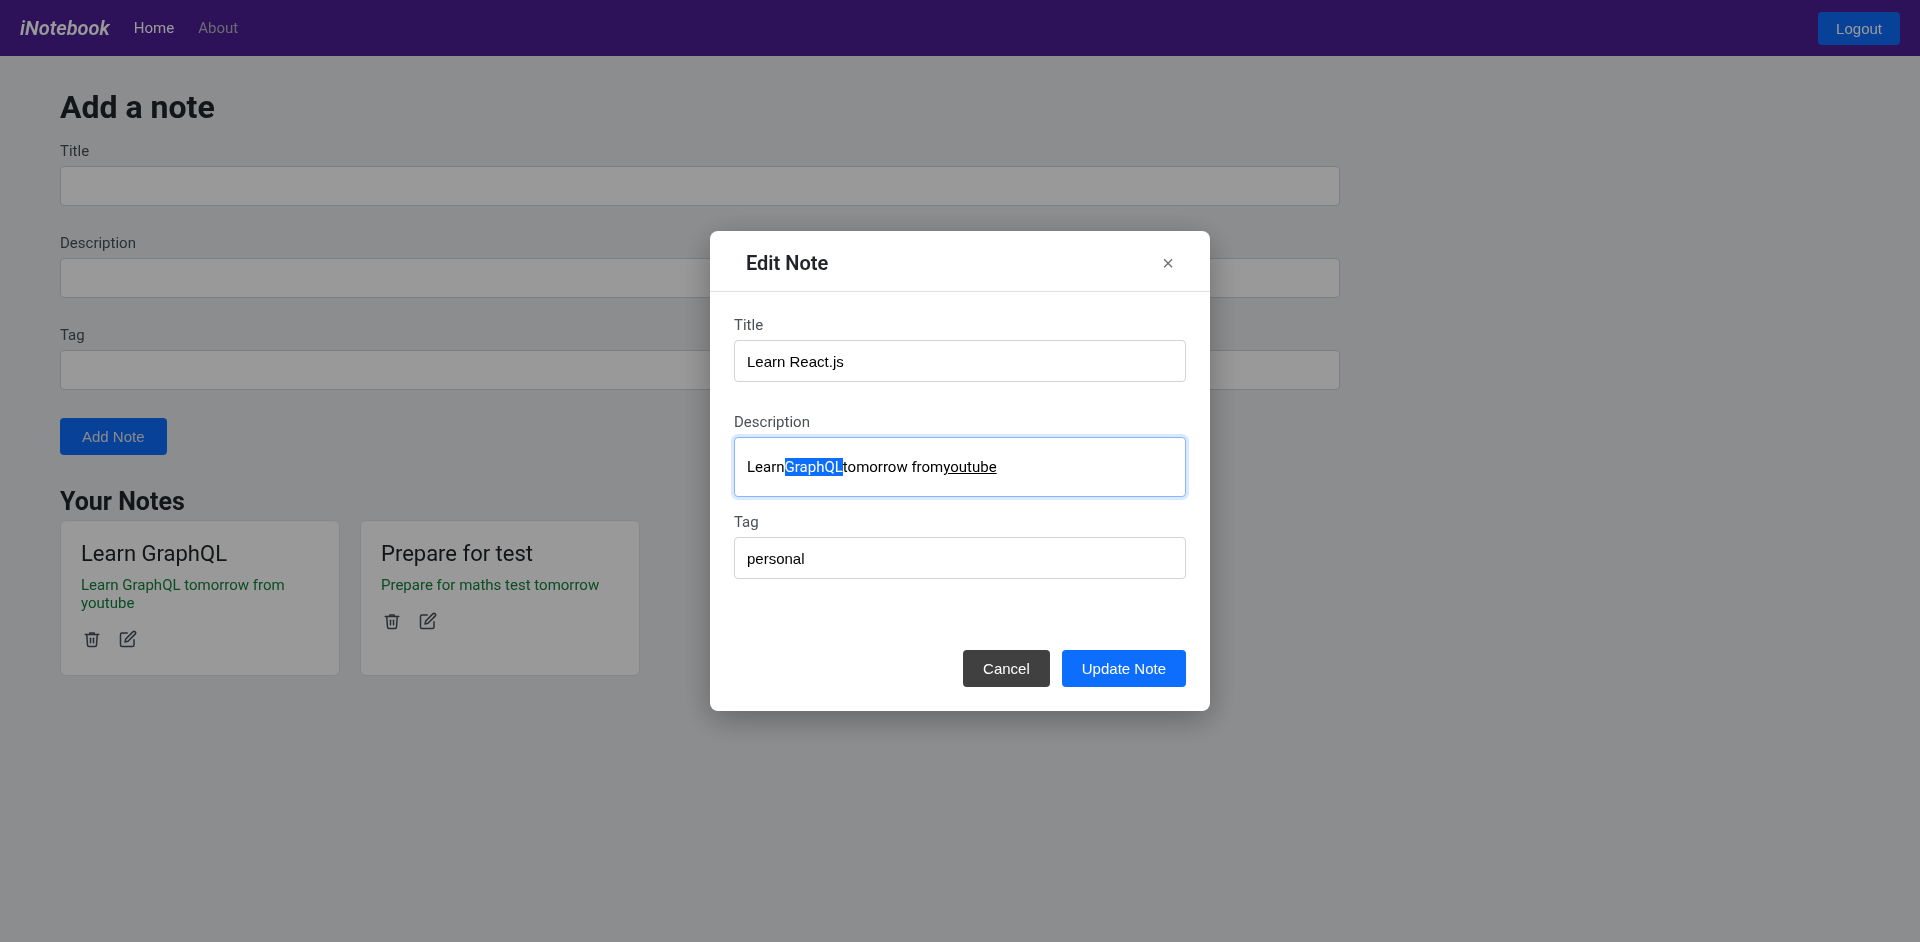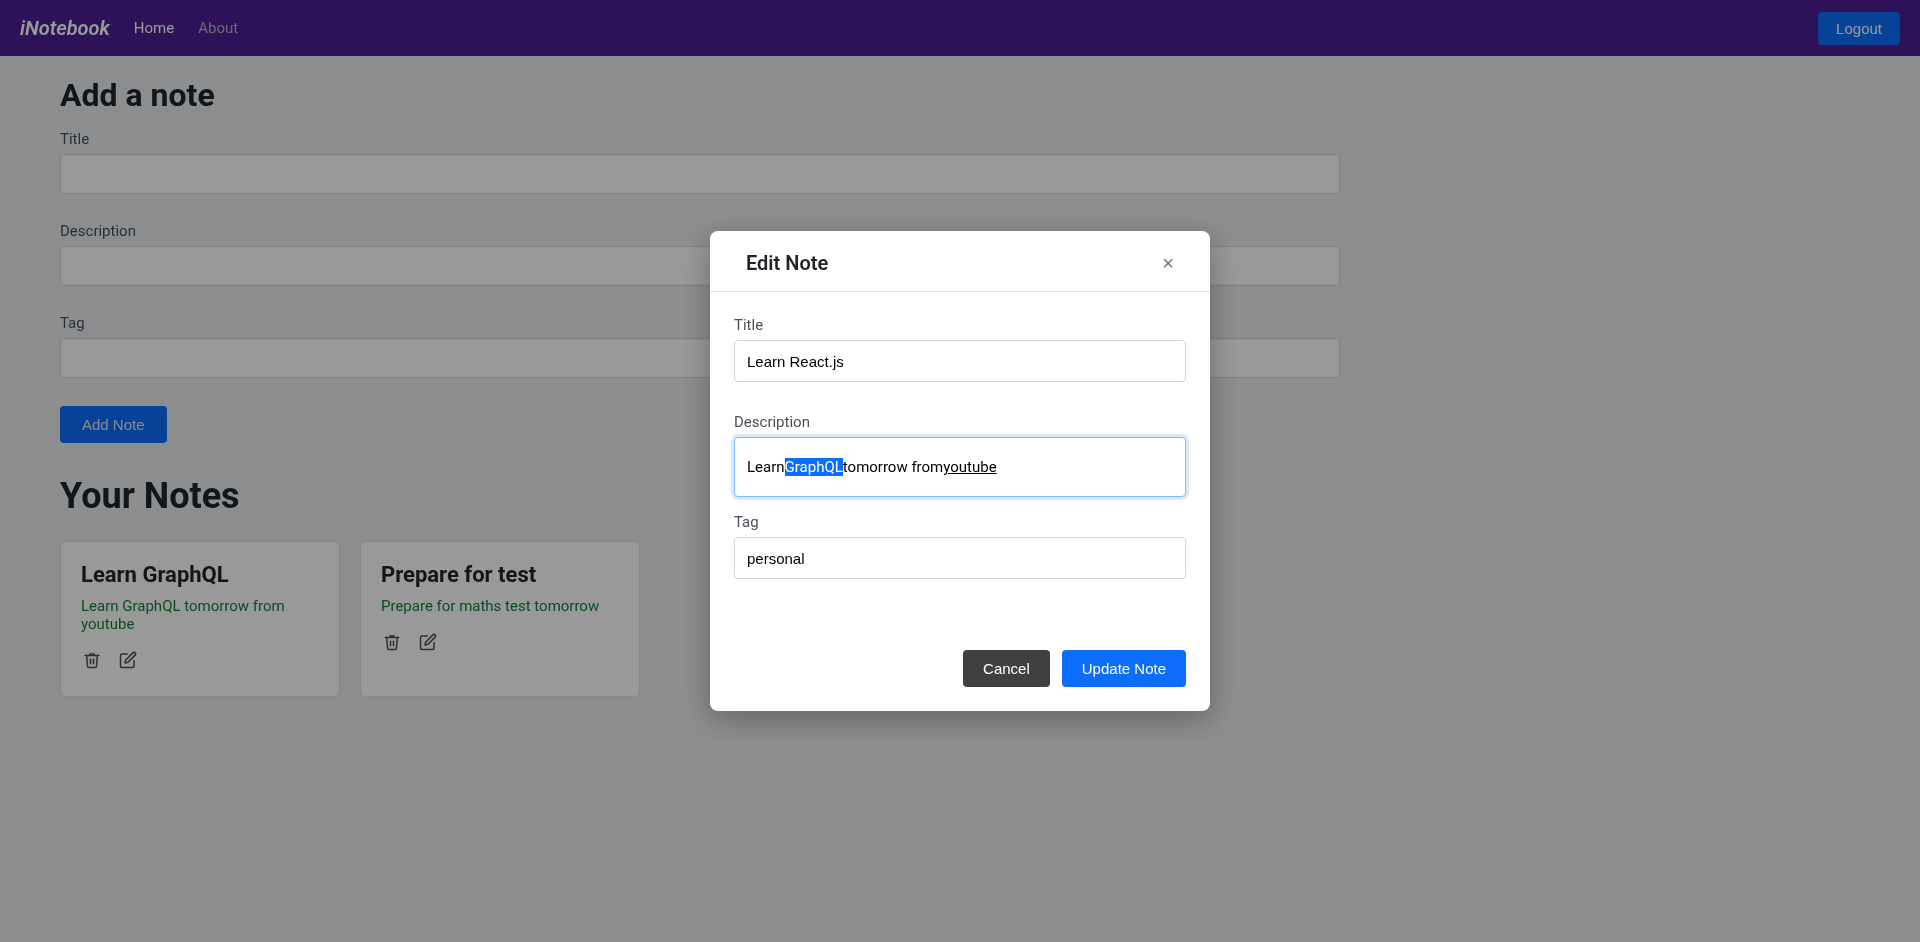--- a/index.html
+++ b/index.html
@@ -44,21 +44,21 @@
       color: #fff;
       border: none;
       padding: 8px 18px;
       border-radius: 4px;
       font-size: 15px;
       cursor: pointer;
     }
 
     
     .main-content {
-      padding: 20px 60px;
+      padding: 32px 60px;
       background: #e9ecef;
       min-height: calc(942px - 56px);
     }
 
     .section-title {
       font-size: 32px;
       font-weight: 700;
       color: #212529;
       margin-bottom: 16px;
     }
@@ -92,45 +92,45 @@
       border: none;
       padding: 10px 22px;
       border-radius: 4px;
       font-size: 15px;
       font-weight: 500;
       cursor: pointer;
       margin-bottom: 32px;
     }
 
     .your-notes-title {
-      font-size: 36px;
+      font-size: 25px;
       font-weight: 700;
       color: #212529;
-      margin-bottom: 24px;
+      margin-bottom: 4px;
     }
 
     .notes-grid {
       display: flex;
       gap: 20px;
       flex-wrap: wrap;
     }
 
     .note-card {
       background: #fff;
       border: 1px solid #dee2e6;
       border-radius: 6px;
       padding: 20px;
       width: 280px;
       min-height: 150px;
       position: relative;
     }
 
     .note-card-title {
       font-size: 22px;
-      font-weight: 700;
+      font-weight: 400;
       color: #212529;
       margin-bottom: 10px;
     }
 
     .note-card-desc {
       font-size: 15px;
       color: #15803d;
       margin-bottom: 16px;
     }
 

